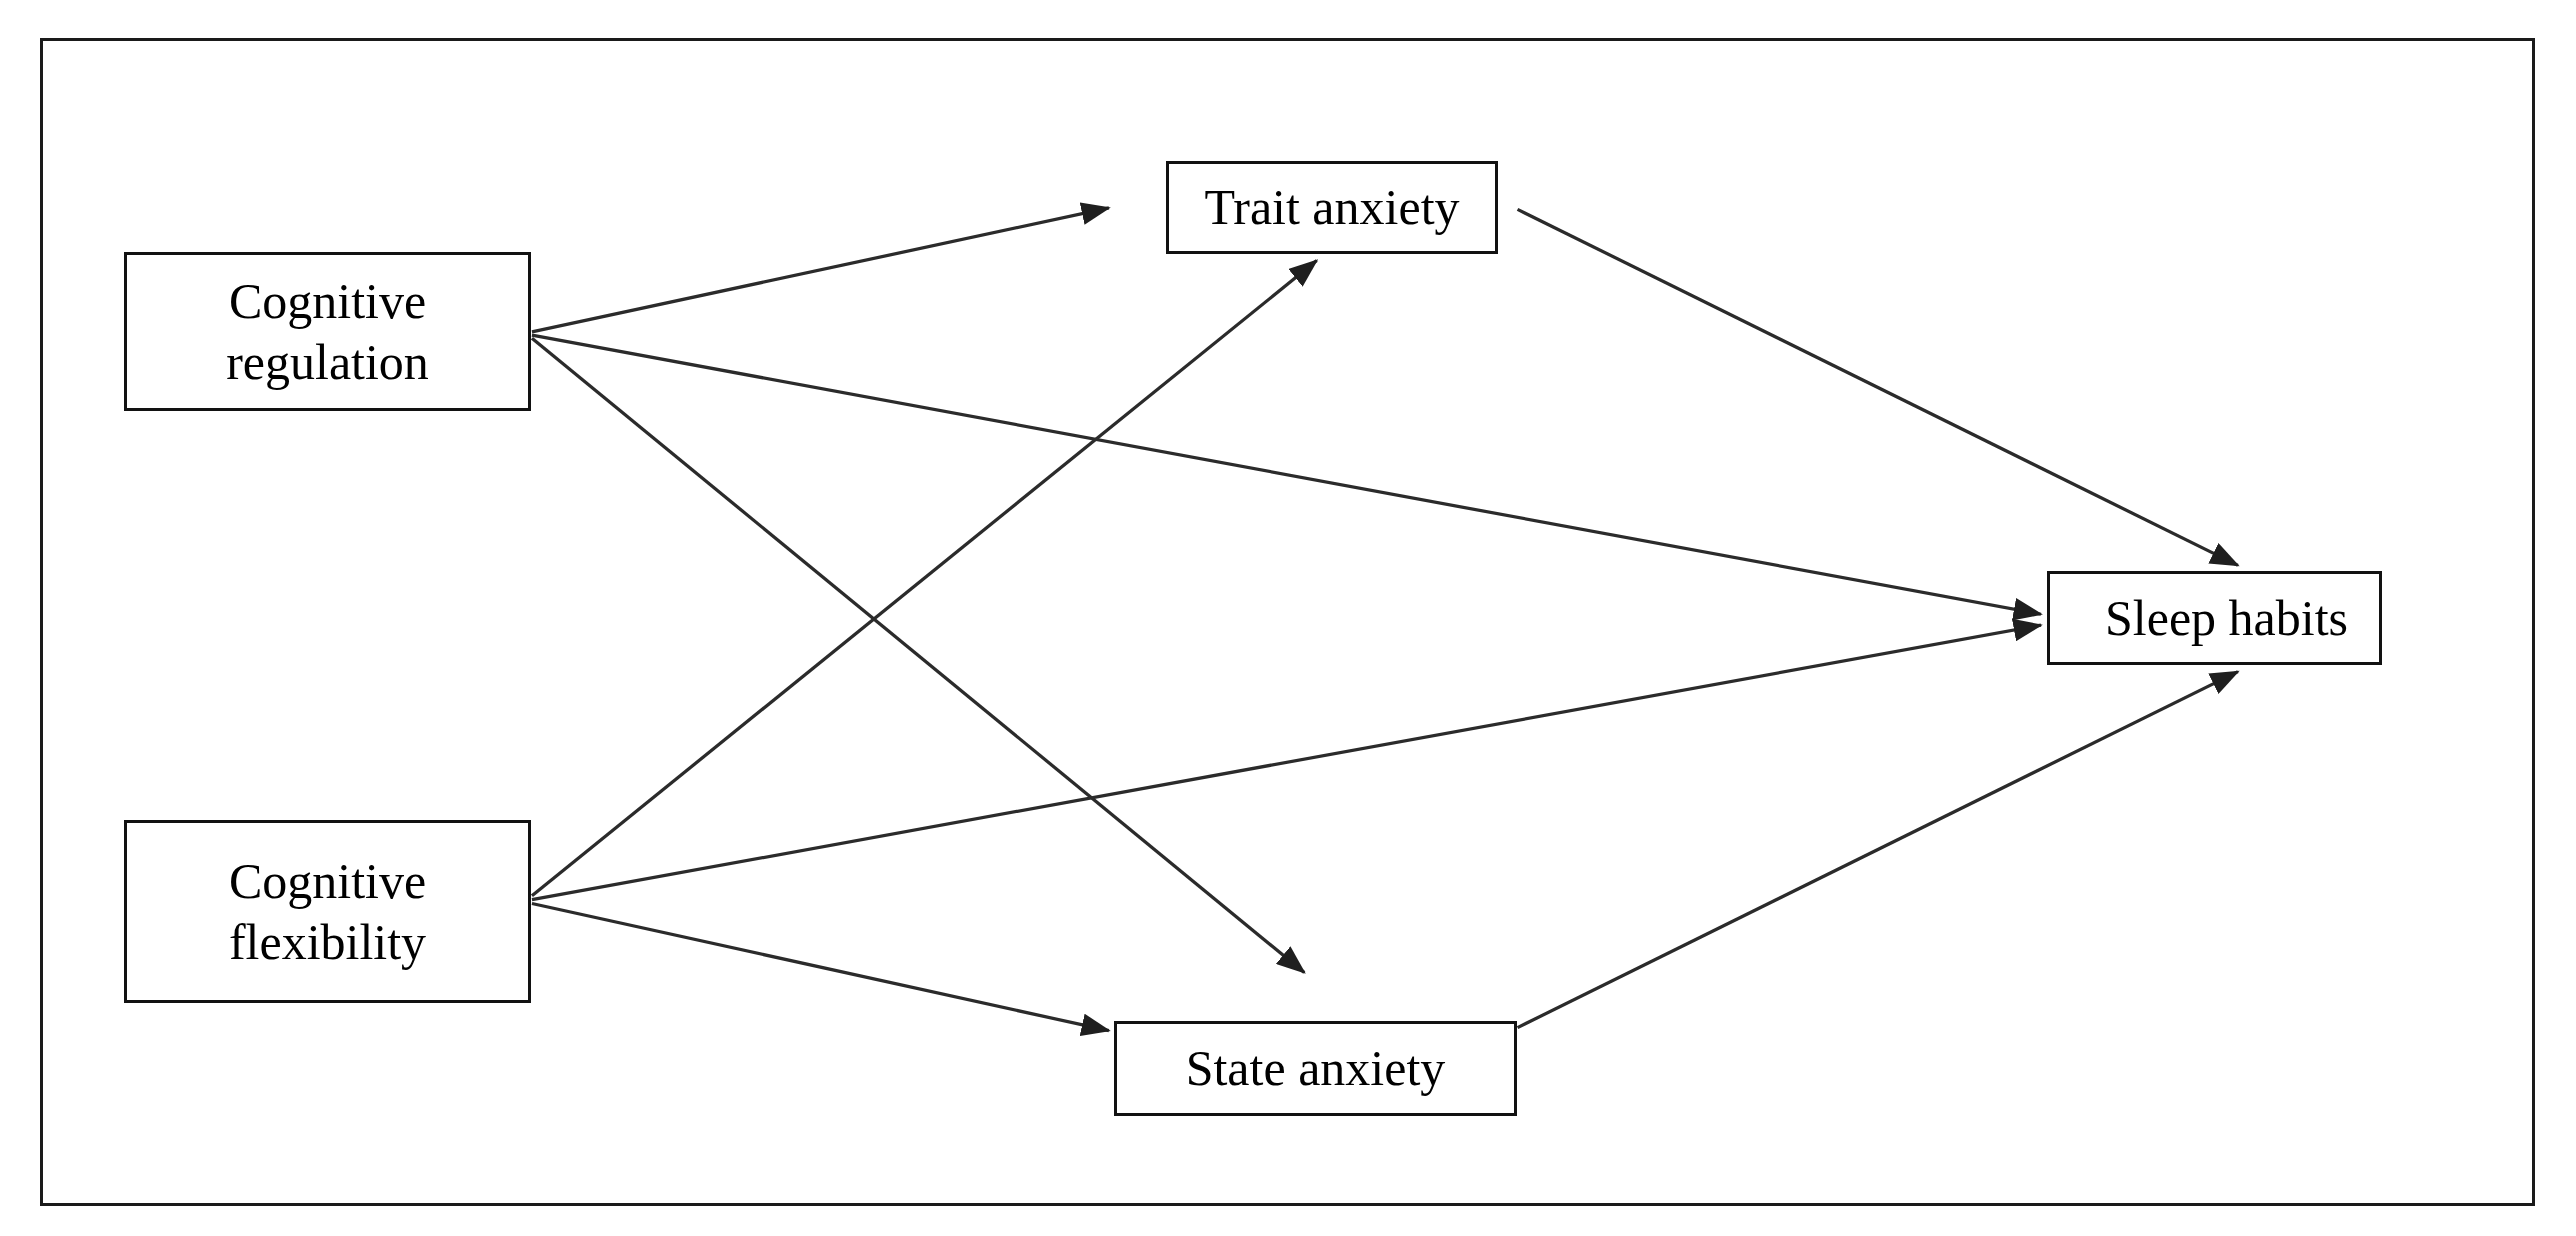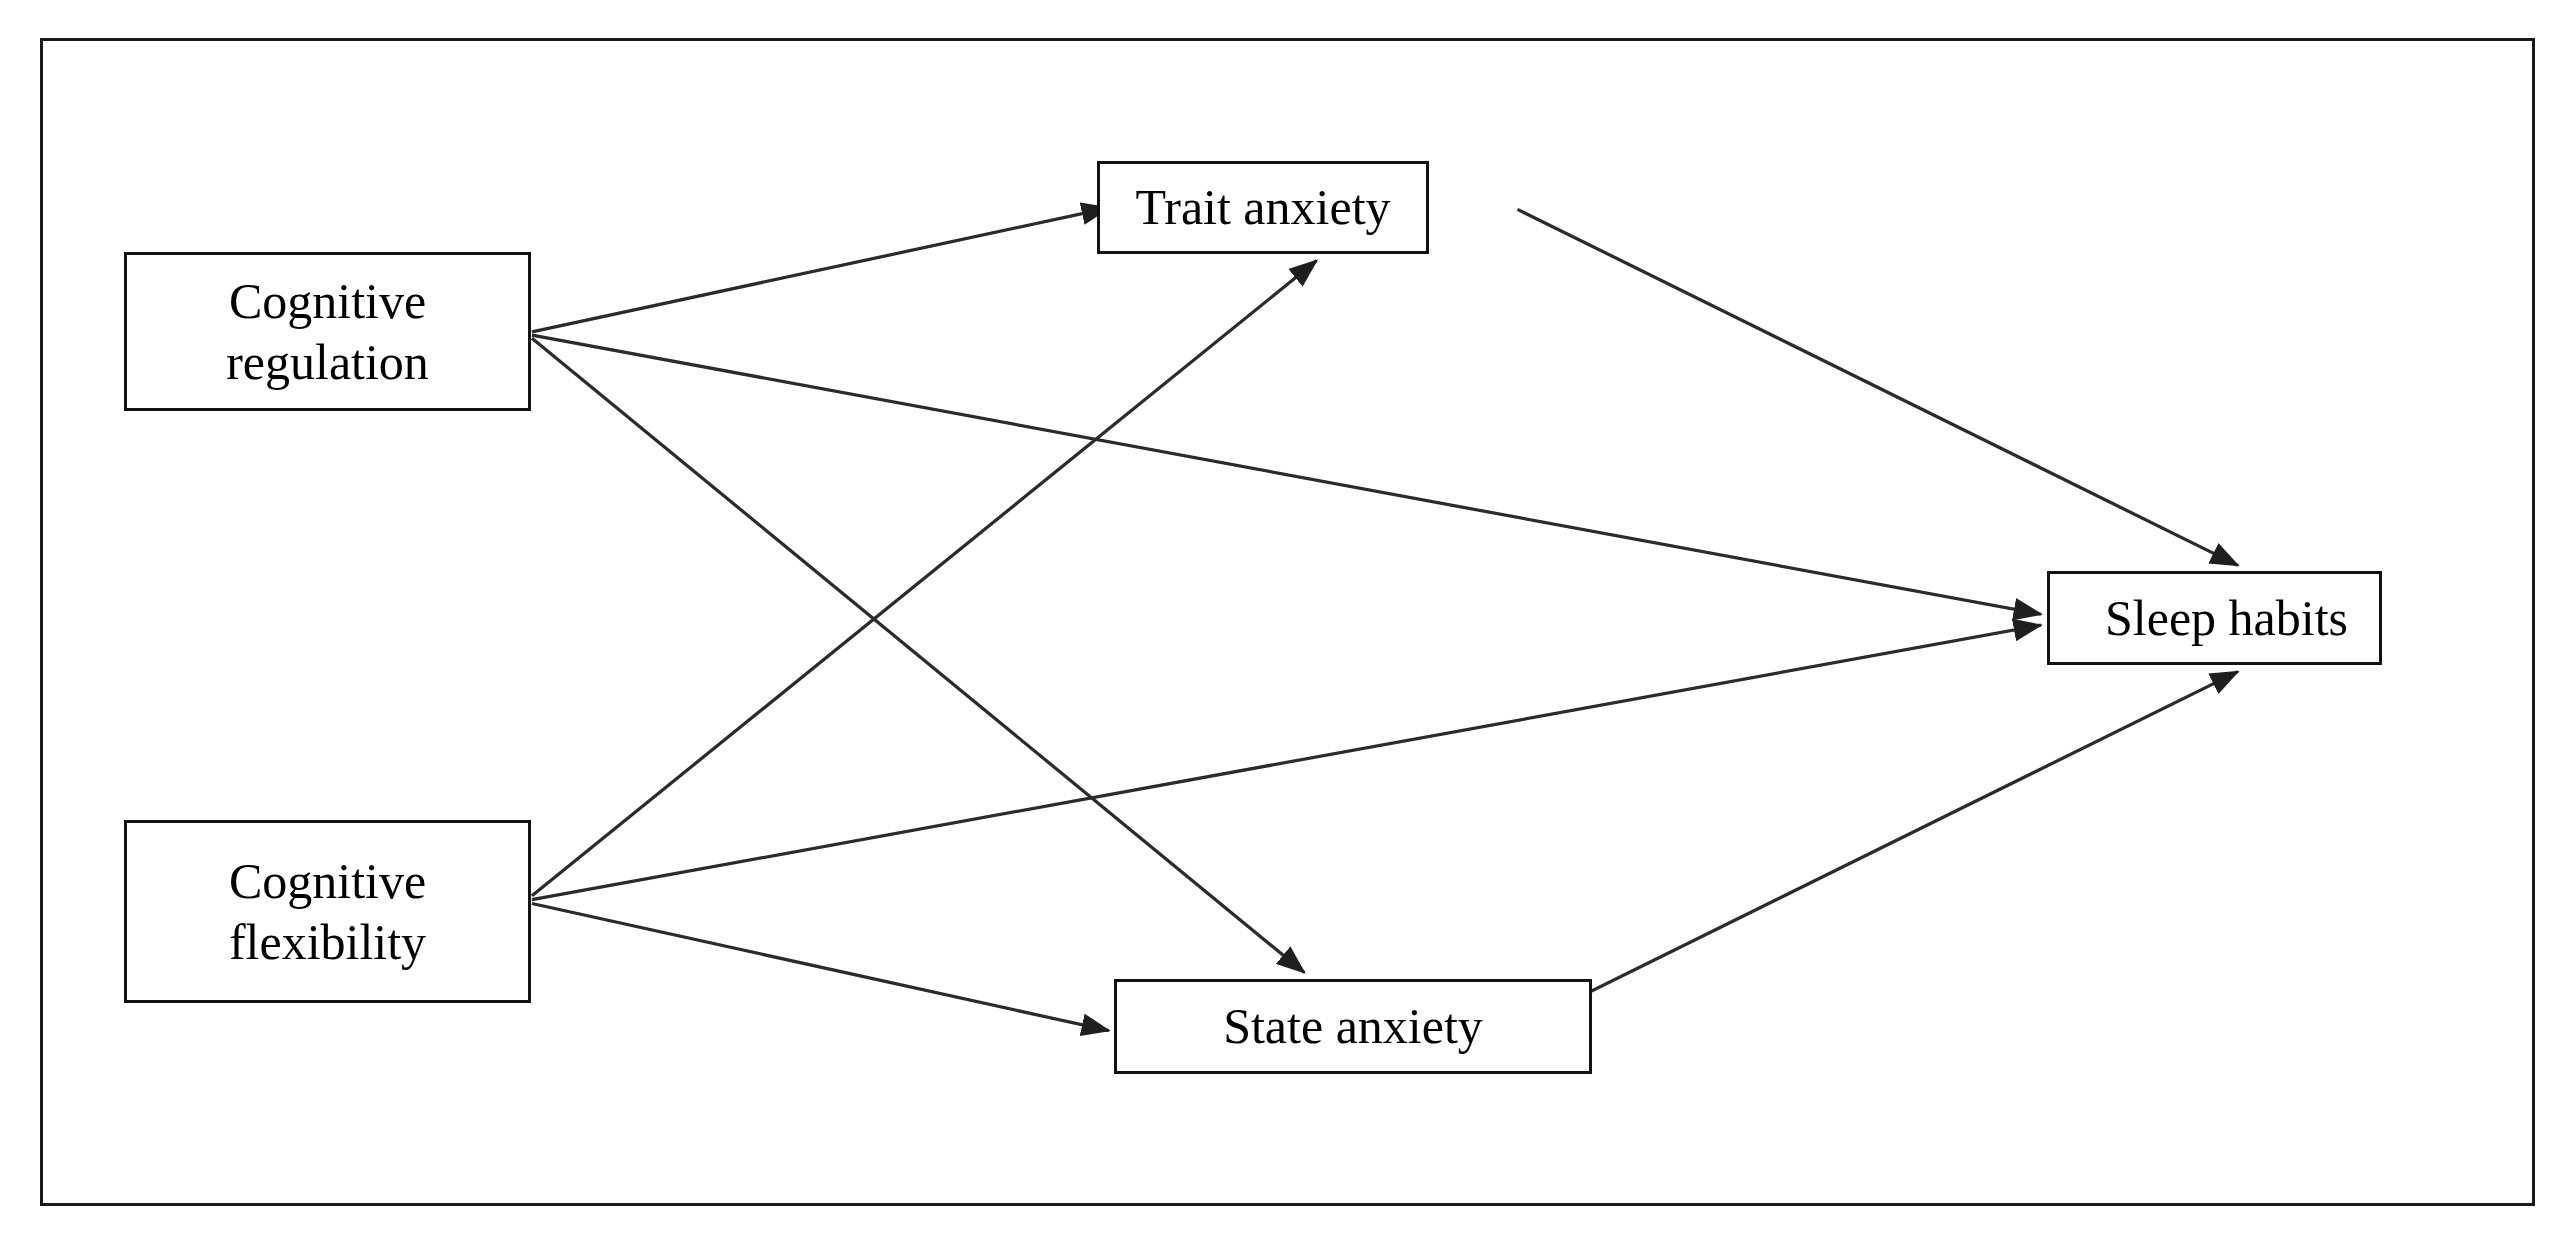--- a/index.html
+++ b/index.html
@@ -99,25 +99,25 @@
   <div class="node" id="node-emotional-regulation" style="left: 124px; top: 252px; width: 407px; height: 159px; border-color: rgb(18, 18, 18);">
     <span class="node-label">Cognitive
 regulation</span>
   </div>
 
   <div class="node" id="node-cognitive-flexibility" style="left: 124px; top: 820px; width: 407px; height: 183px; border-color: rgb(18, 18, 18);">
     <span class="node-label">Cognitive
 flexibility</span>
   </div>
 
-  <div class="node" id="node-trait-anxiety" style="left: 1097px; top: 161px; width: 332px; height: 93px; border-color: rgb(18, 18, 18);">
+  <div class="node" id="node-trait-anxiety" style="left: 1166px; top: 161px; width: 332px; height: 93px; border-color: rgb(18, 18, 18);">
     <span class="node-label">Trait anxiety</span>
   </div>
 
-  <div class="node" id="node-state-anxiety" style="left: 1114px; top: 979px; width: 478px; height: 95px; border-color: rgb(18, 18, 18);">
+  <div class="node" id="node-state-anxiety" style="left: 1114px; top: 1021px; width: 403px; height: 95px; border-color: rgb(18, 18, 18);">
     <span class="node-label">State anxiety</span>
   </div>
 
   <div class="node" id="node-sleep-habits" style="left: 2047px; top: 571px; width: 335px; height: 94px; border-color: rgb(18, 18, 18);">
     <span class="node-label">Sleep habits</span>
   </div>
 
 </div>
 
 

